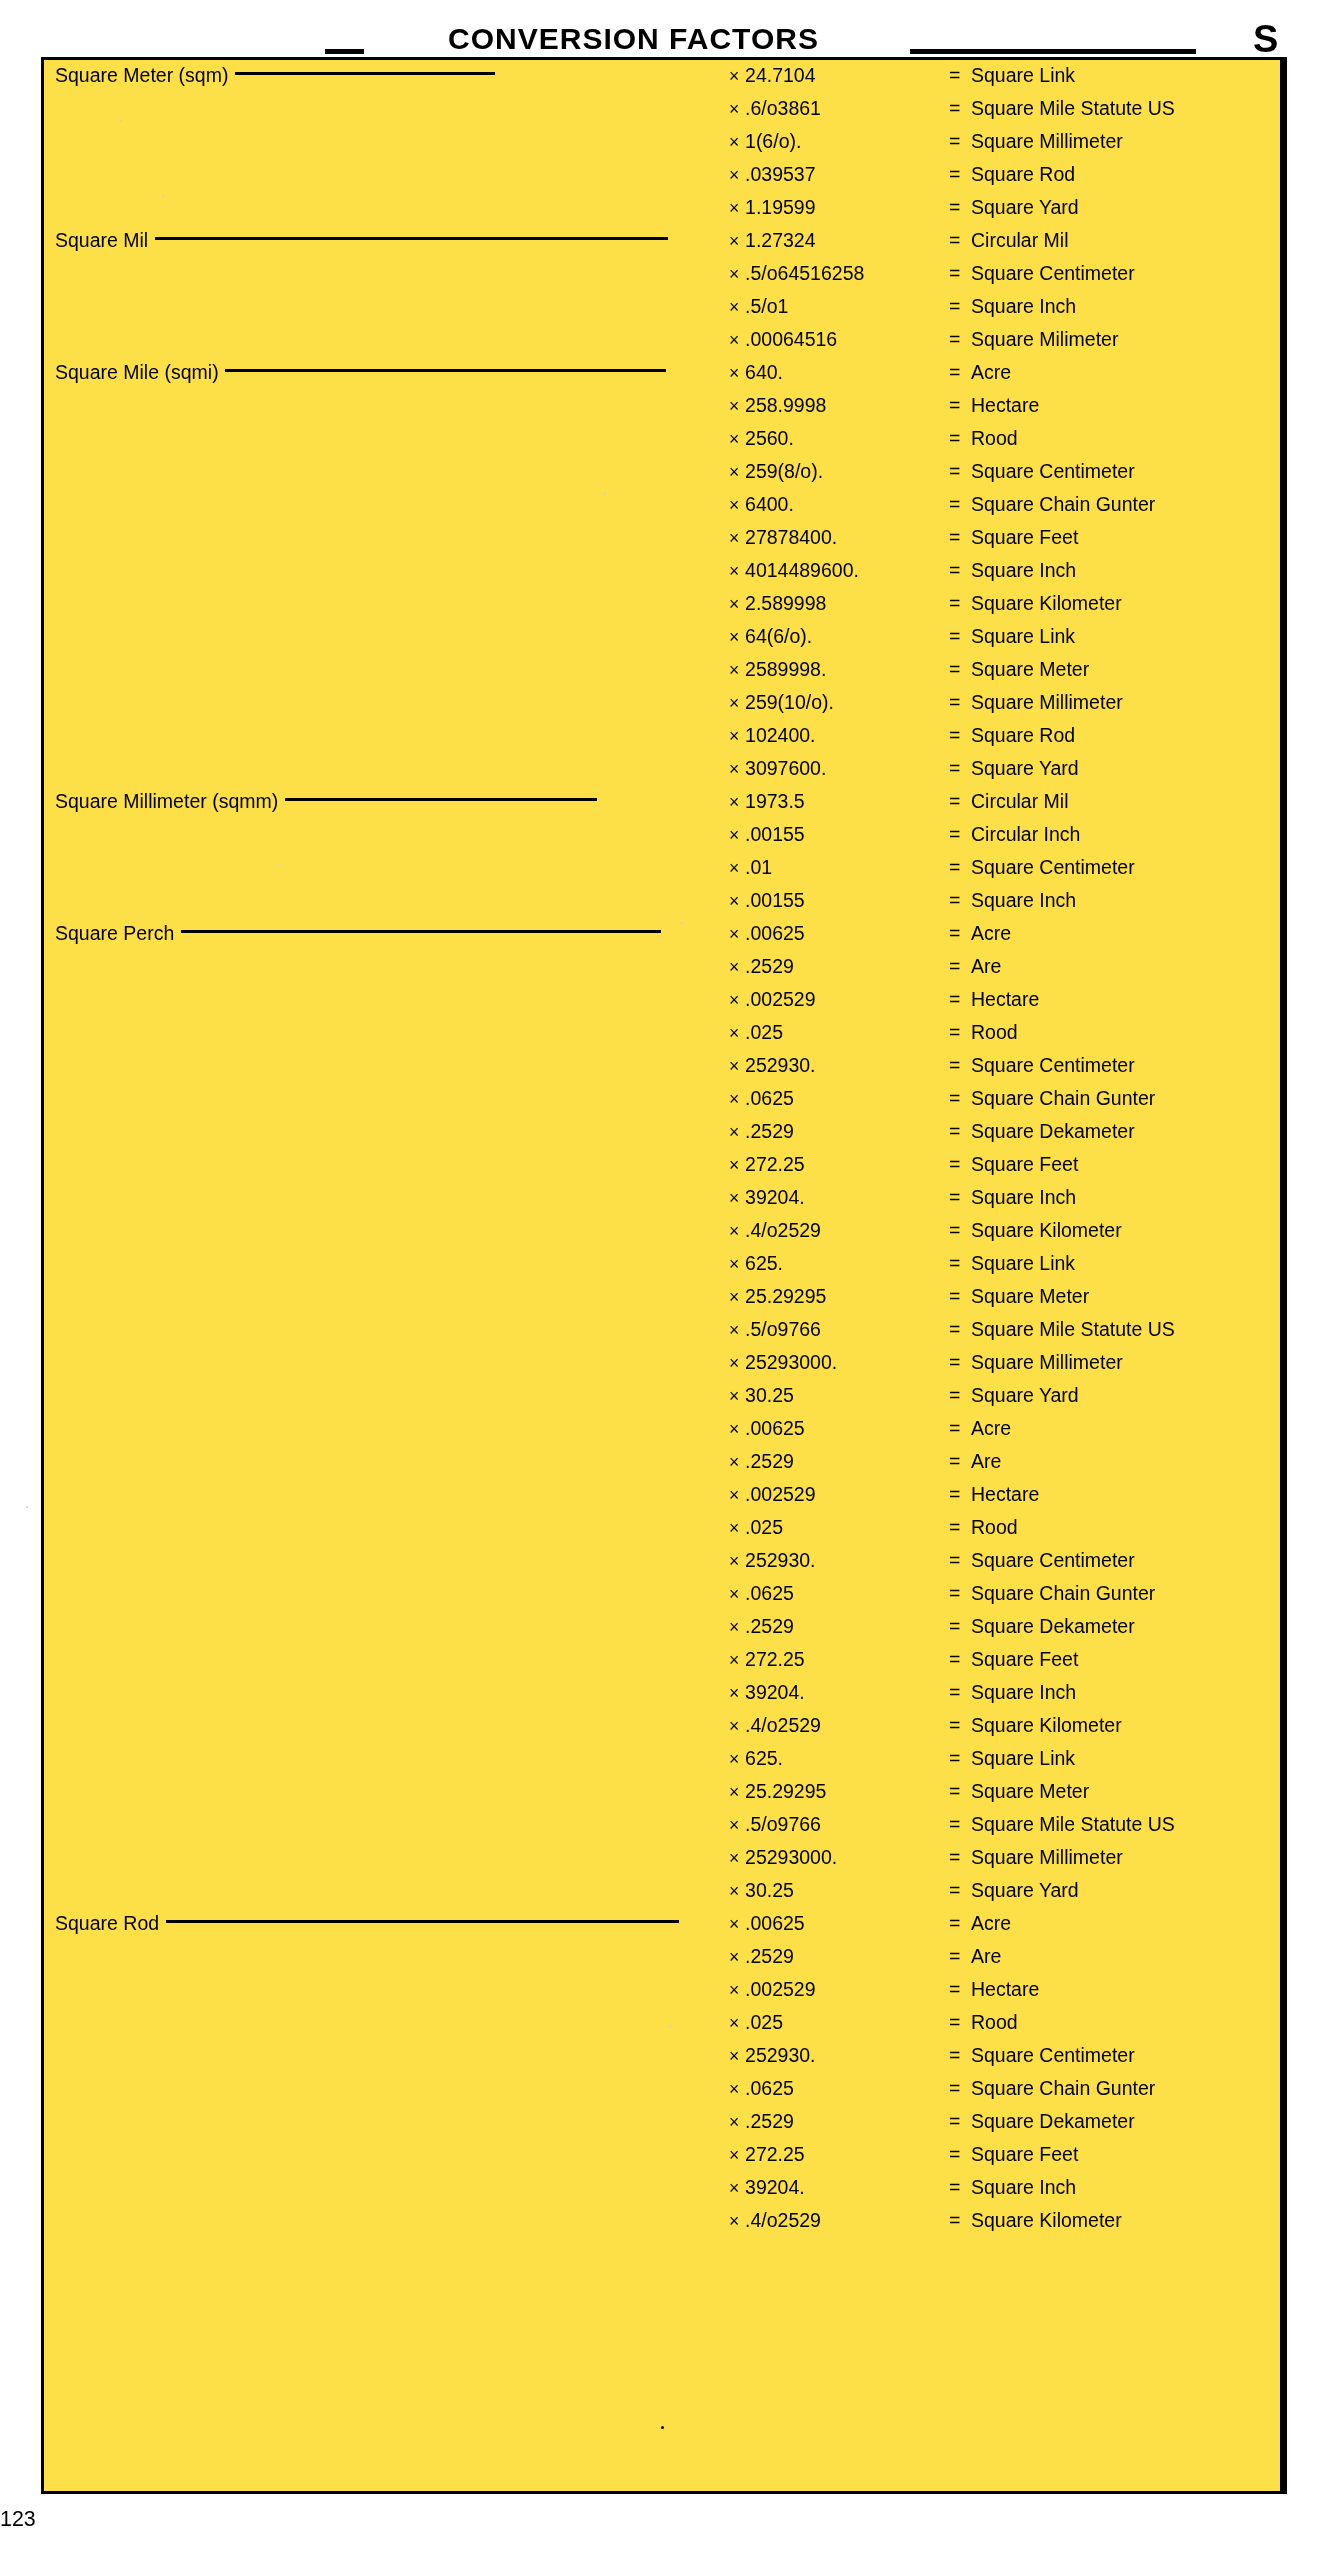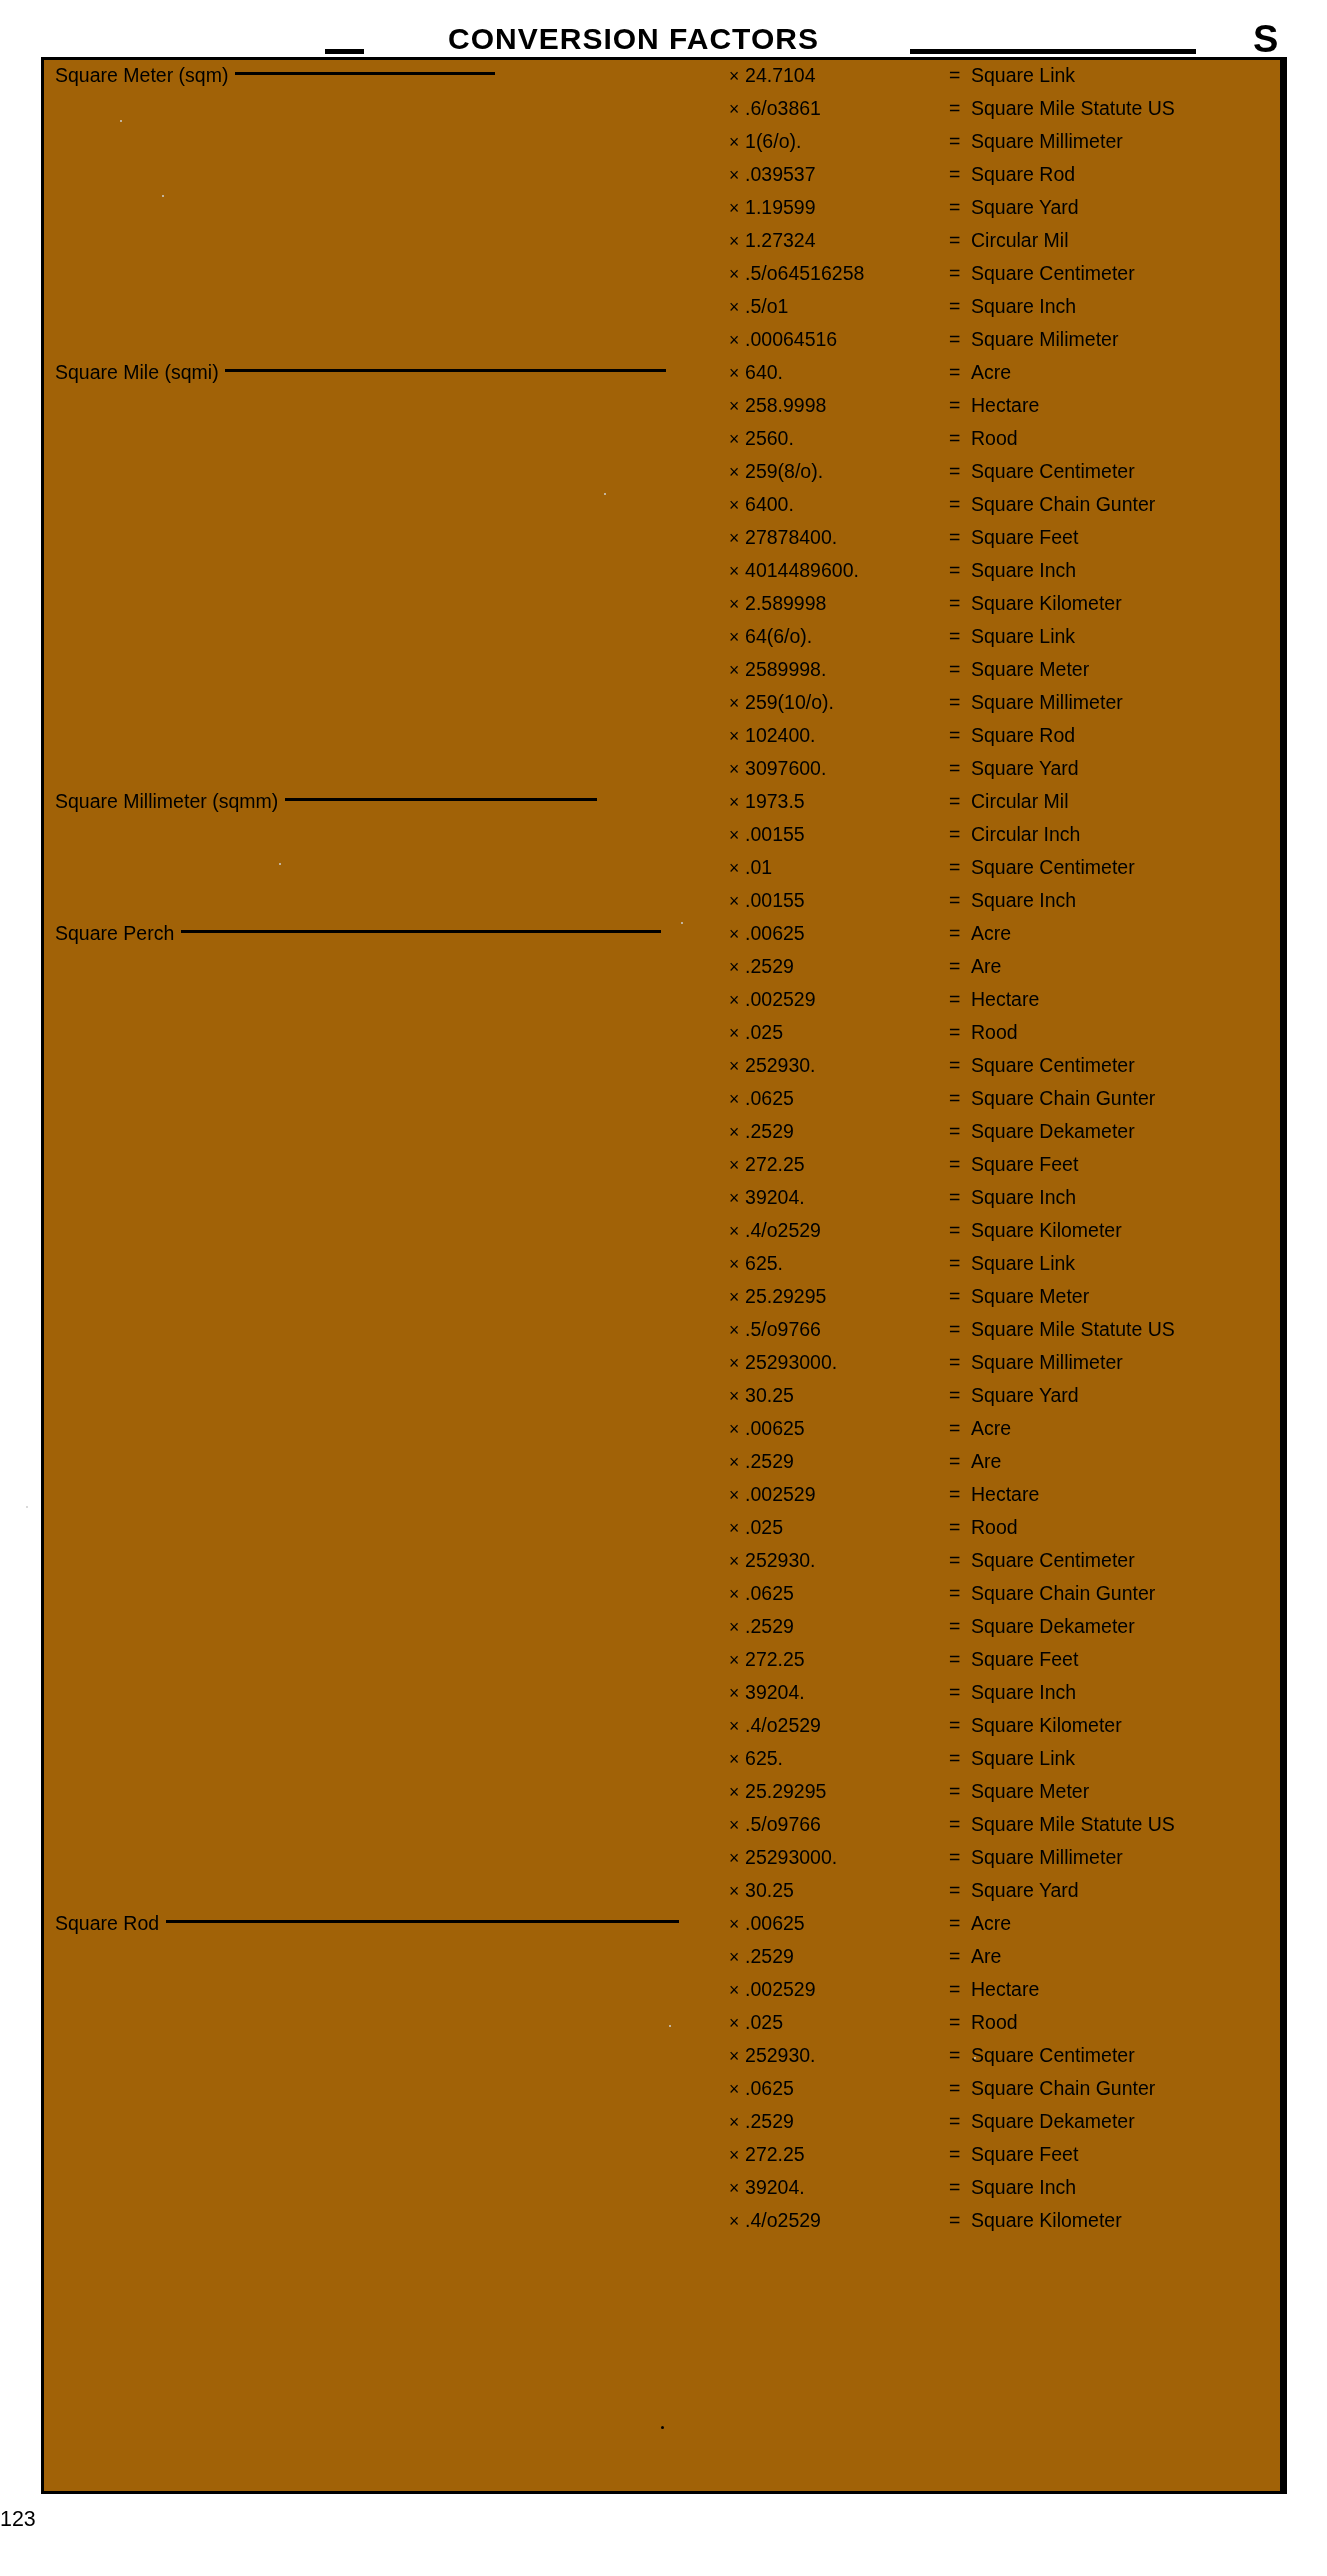--- a/index.html
+++ b/index.html
@@ -64,21 +64,21 @@
   }
   
   .frame {
     position: absolute;
     left: 41px;
     top: 57px;
     width: 1246px;
     height: 2437px;
     border: 3.2px solid #000;
     box-sizing: border-box;
-    background: #a16207;
+    background: #fde047;
   }
   .frame-inner-right {
     position: absolute;
     right: 0;
     top: 0;
     width: 4.5px;
     height: 100%;
     background: #000;
   }
   
@@ -202,20 +202,21 @@
           <div class="label-cell"></div>
           <div class="factor-cell"><span class="times-sign">×</span><span>.039537</span></div>
           <div class="eq-cell"><span class="eq-sign">=</span><span>Square Rod</span></div>
         </div>
         <div class="row">
           <div class="label-cell"></div>
           <div class="factor-cell"><span class="times-sign">×</span><span>1.19599</span></div>
           <div class="eq-cell"><span class="eq-sign">=</span><span>Square Yard</span></div>
         </div>
         <div class="row">
+          <div class="label-cell"><span class="label-text">Square Mil</span><span class="label-leader" style="width: 513px;"></span></div>
           <div class="factor-cell"><span class="times-sign">×</span><span>1.27324</span></div>
           <div class="eq-cell"><span class="eq-sign">=</span><span>Circular Mil</span></div>
         </div>
         <div class="row">
           <div class="label-cell"></div>
           <div class="factor-cell"><span class="times-sign">×</span><span>.5/o64516258</span></div>
           <div class="eq-cell"><span class="eq-sign">=</span><span>Square Centimeter</span></div>
         </div>
         <div class="row">
           <div class="label-cell"></div>

